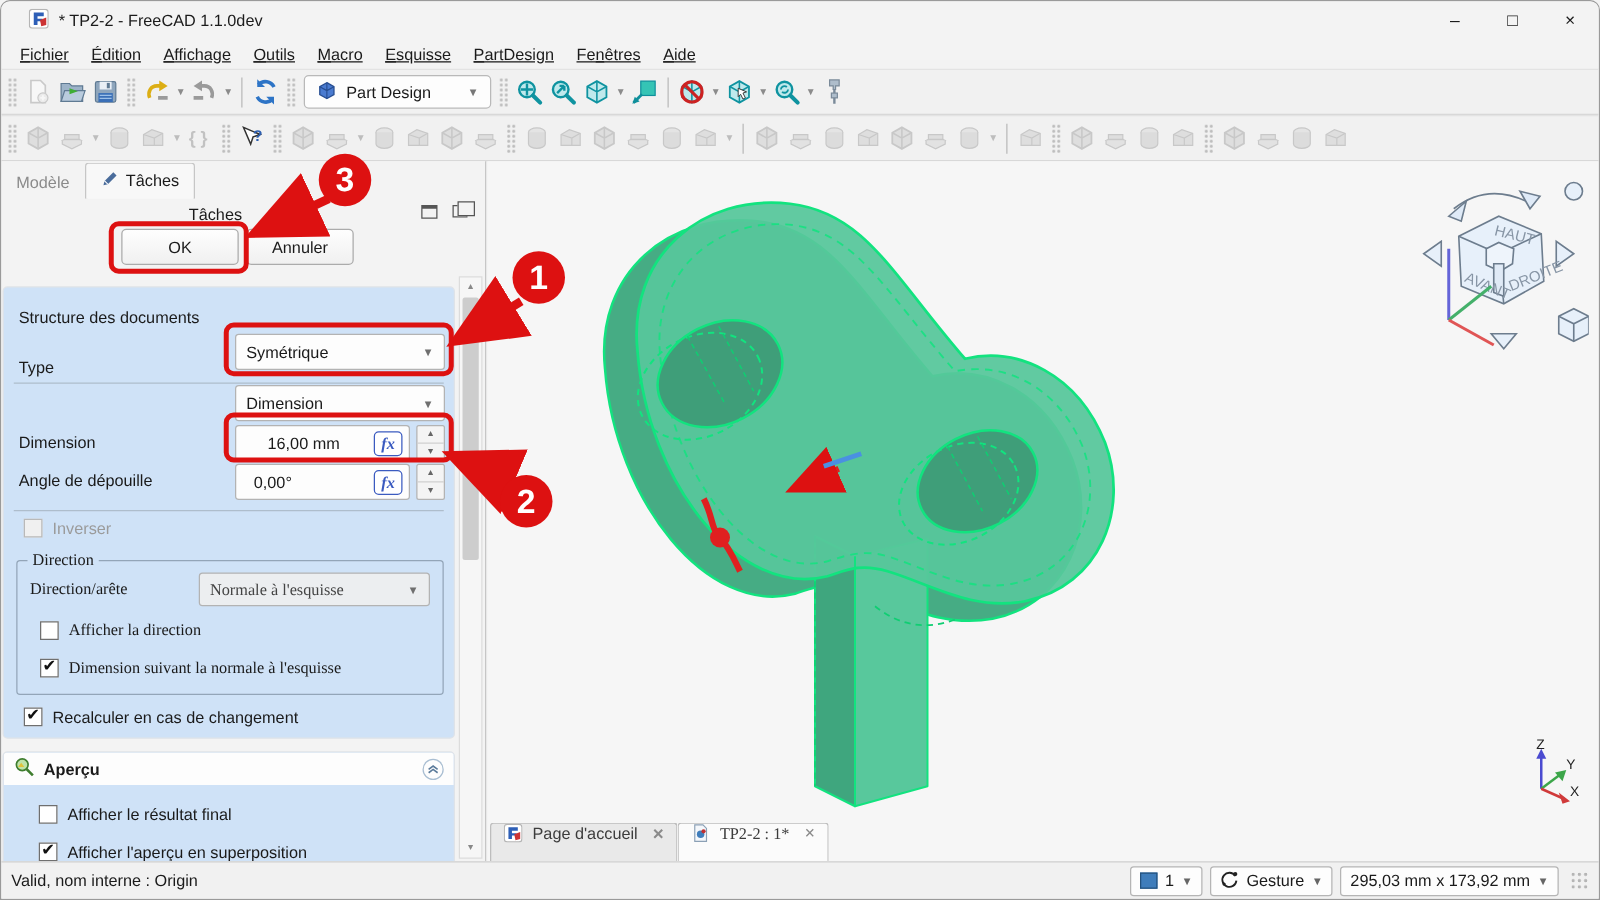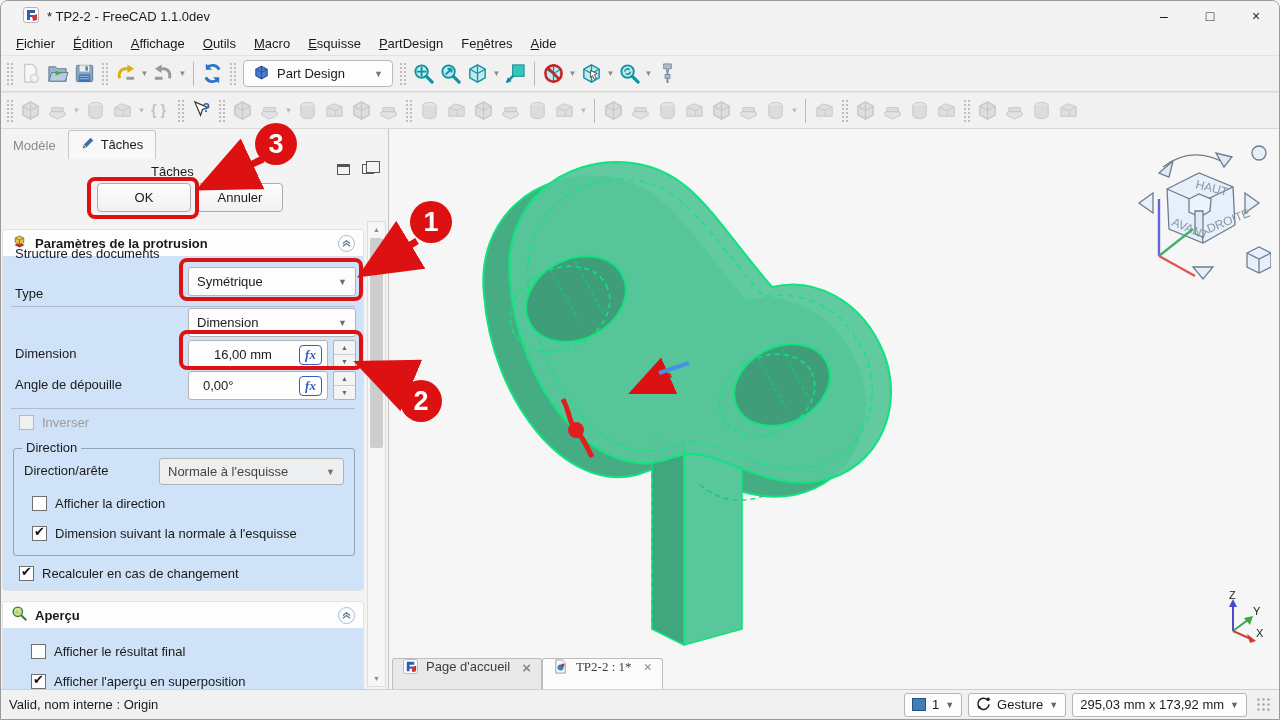--- a/index.html
+++ b/index.html
@@ -10,21 +10,21 @@
   }
   .app { position:absolute; inset:0; border:1px solid #9a9a9a; border-radius:8px 8px 0 0; overflow:hidden; background:#f3f3f3; }
 
   
   .titlebar { height:30px; display:flex; align-items:center; padding-left:22px; gap:8px; background:#f3f3f3; }
   .title-text { font-size:13px; color:#1b1b1b; }
   .win-controls { margin-left:auto; display:flex; height:30px; }
   .win-btn { width:46px; height:30px; display:flex; align-items:center; justify-content:center; color:#1b1b1b; font-size:14px; }
 
   
-  .menubar { height:24px; display:flex; align-items:center; padding-left:6px; background:#f3f3f3; }
+  .menubar { height:24px; display:flex; align-items:center; padding-left:6px; background:#f3f3f3;text-decoration:underline; }
   .menu-item { padding:2px 9px; }
   .menu-item u { text-decoration:underline; }
 
   
   .toolbar { height:37px; display:flex; align-items:center; background:#f1f1f1; border-top:1px solid #e3e3e3; border-bottom:1px solid #d8d8d8; padding-left:2px; overflow:hidden; }
   .tb-grip { width:8px; height:24px; margin:0 3px; background-image:radial-gradient(circle, #bdbdbd 1px, transparent 1.3px); background-size:4px 4px; }
   .tb-bar { width:1px; height:24px; background:#b9b9b9; margin:0 5px; }
   .tb-icon { width:27px; height:27px; display:flex; align-items:center; justify-content:center; position:relative; }
   .tb-icon svg { width:23px; height:23px; }
   .tb-icon.disabled { opacity:.45; filter:grayscale(1); }
@@ -497,33 +497,20 @@
       <div class="dockicons">
         <span class="dock1"></span>
         <span class="dock2"></span>
       </div>
     </div>
 
     <div class="btn" style="left:96px; top:54px; width:94px;">OK</div>
     <div class="btn" style="left:196px; top:54px; width:86px;">Annuler</div>
 
     <div class="section" style="top:100px; height:362px;">
-      <div class="sec-header">
-        <span><svg viewBox="0 0 20 20">
-              <path d="M4 14l6-3 6 3-6 3z" fill="#a33"></path>
-              <path d="M5 6l5-2.5L15 6v5l-5 2.5L5 11z" fill="#e8c84a" stroke="#8a6d1d"></path>
-              <path d="M5 6l5 2.5L15 6M10 8.5V13" stroke="#8a6d1d" fill="none"></path>
-            </svg></span>
-        <span>Paramètres de la protrusion</span>
-        <span class="collapse">
-            <svg viewBox="0 0 10 10">
-              <path d="M1 5l4-3 4 3M1 8l4-3 4 3" fill="none" stroke="#5a7a9a" stroke-width="1.4"></path>
-            </svg>
-          </span>
-      </div>
 
       <span class="flabel" style="top:16px;">Structure des documents</span>
       <div class="combo" style="left:185px; top:37px; width:168px;">
         <span>Symétrique</span>
           <span class="dd">▼</span>
       </div>
 
       <div class="sep-line" style="top:76px;"></div>
 
       <span class="flabel" style="top:56px;">Type</span>
@@ -552,21 +539,21 @@
           <span>▼</span>
         </div>
 
       <div class="sep-line" style="top:178px;"></div>
 
       <div class="cbrow" style="left:16px; top:185px;">
         <span class="cb dis"></span>
         <span class="cb-label dis">Inverser</span>
       </div>
 
-      <div class="groupbox" style="left:10px; top:218px; width:342px; height:108px;">
+      <div class="groupbox" style="left:10px; top:218px; width:342px; height:108px;font-family:Liberation Serif, serif;">
         <span class="legend">Direction</span>
         <span class="flabel" style="top:14px; left:10px;">Direction/arête</span>
         <div class="combo gray" style="left:145px; top:9px; width:185px; height:27px;">
           <span>Normale à l'esquisse</span>
             <span class="dd">▼</span>
         </div>
         <div class="cbrow" style="left:18px; top:47px;">
           <span class="cb"></span>
           <span class="cb-label">Afficher la direction</span>
         </div>

